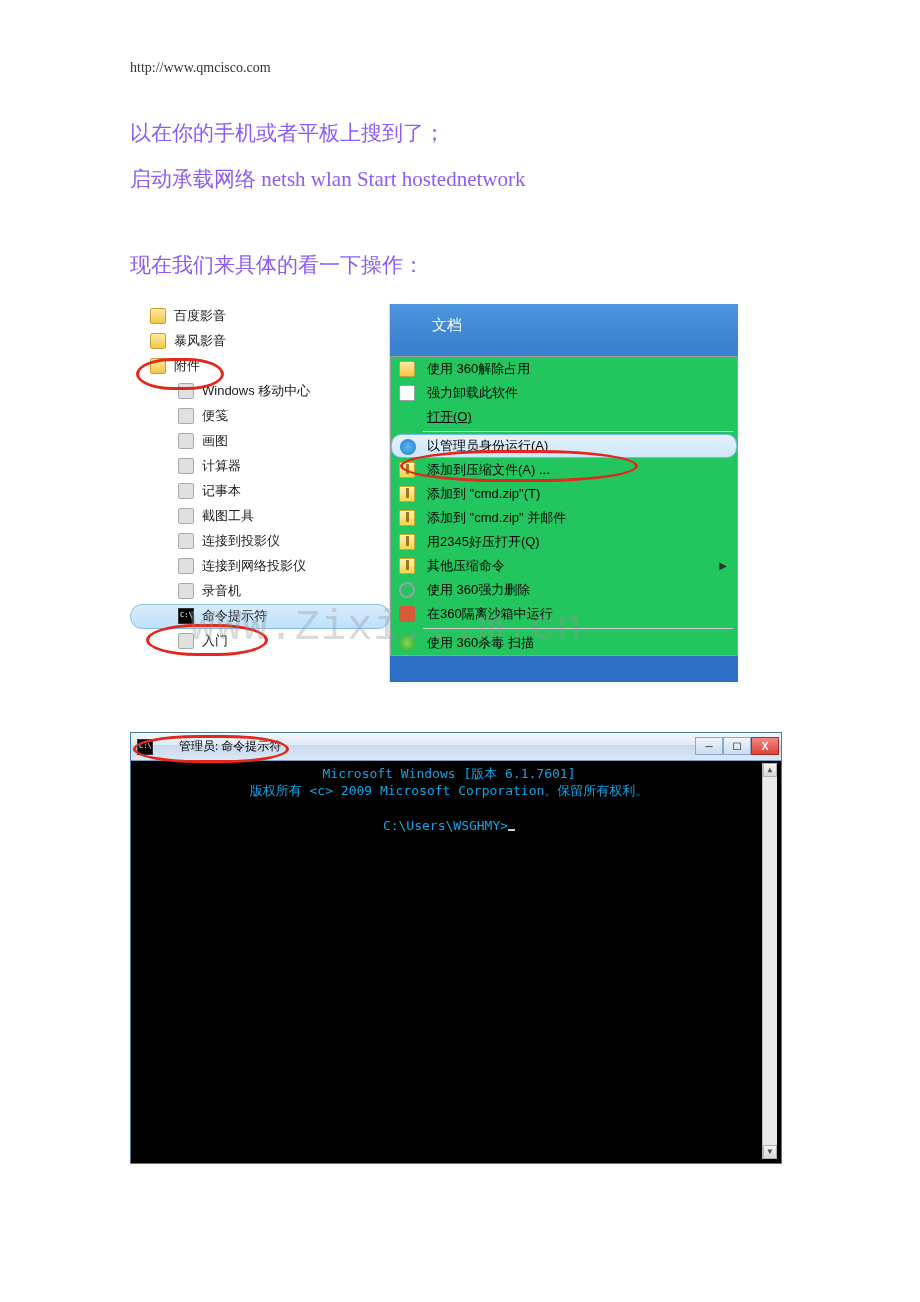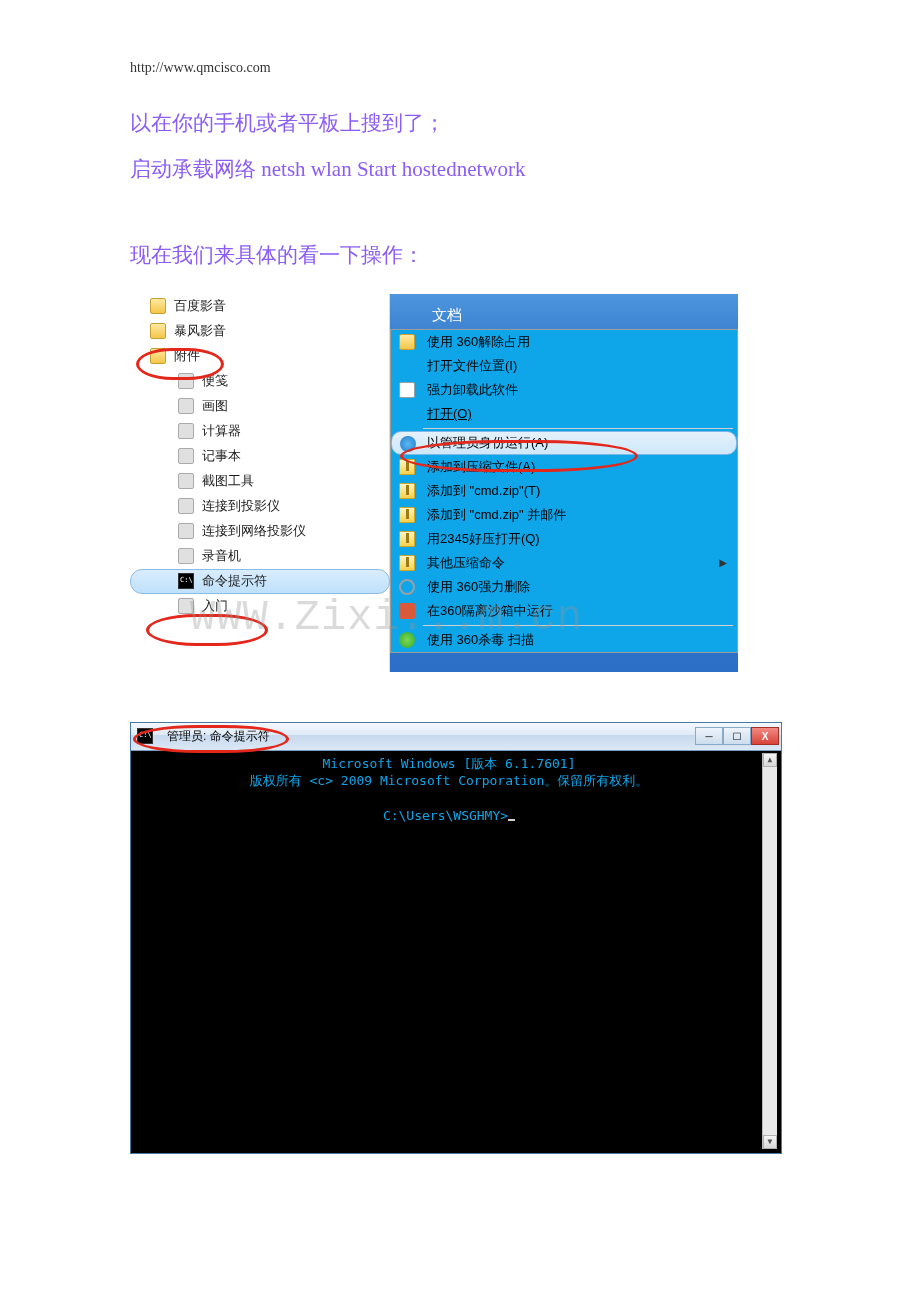--- a/index.html
+++ b/index.html
@@ -7,21 +7,21 @@
     background: #fff;
     font-family: "SimSun", "宋体", serif;
     width: 920px;
   }
   .page {
     padding: 60px 130px 40px 130px;
   }
   .header-url {
     font-size: 14px;
     color: #333;
-    margin-bottom: 28px;
+    margin-bottom: 38px;
     font-family: "SimSun", serif;
   }
   .body-text {
     font-size: 21px;
     color: #8b5cf6;
     line-height: 1.9;
     margin-bottom: 6px;
   }
   .spacer { height: 40px; }
 
@@ -83,23 +83,23 @@
     position:absolute;
     left: 260px; top: 0;
     width: 348px; height: 44px;
     background: linear-gradient(to bottom,#4e96df,#3a80cd);
     display:flex;align-items:center;color:#fff;
     font-size:15px;font-family:"Microsoft YaHei",sans-serif;
     padding-left: 42px; box-sizing:border-box;
   }
   .ctx-menu {
     position:absolute;
-    left: 260px; top:35px;
+    left: 260px; top:52px;
     width: 348px;
-    background:#0ea5e9;
+    background:#22c55e;
     border:1px solid #9c9c9c;
     box-sizing:border-box;
     font-family:"Microsoft YaHei",sans-serif;
   }
   .ctx-item{
     height:24px;display:flex;align-items:center;
     font-size:13px;color:#000;
     padding-left:36px;position:relative;
   }
   .ctx-item.hl{
@@ -130,21 +130,21 @@
     font-family:"NSimSun","SimSun",monospace;
   }
   .cmd-title{
     height:28px;
     background:linear-gradient(to bottom,#f4f8fd 0%,#dfeaf6 45%,#c7d9ed 46%,#dbe8f5 100%);
     border-bottom:1px solid #7a9cc1;
     display:flex;align-items:center;justify-content:space-between;
     padding:0 2px 0 6px;box-sizing:border-box;
     font-size:12px;font-family:"Microsoft YaHei",sans-serif;color:#000;
   }
-  .cmd-title-left{display:flex;align-items:center;gap:6px;}
+  .cmd-title-left{display:flex;align-items:flex-end;gap:18px;font-family:Liberation Serif, serif;}
   .winbtns{display:flex;gap:0;}
   .winbtn{width:28px;height:18px;display:flex;align-items:center;justify-content:center;font-size:10px;
     background:linear-gradient(to bottom,#eef4fb,#cdddee);border:1px solid #8aa9c7;box-sizing:border-box;}
   .winbtn.close{background:linear-gradient(to bottom,#f28a83,#d8443a);border:1px solid #a42f24;color:#fff;font-weight:bold;}
   .cmd-body{
     position:absolute;left:4px;right:18px;top:30px;bottom:4px;
     background:#000;color:#0ea5e9;
     font-size:13px;line-height:1.35;
     padding:2px 4px;white-space:pre;
     overflow:hidden;
@@ -181,20 +181,24 @@
           <span class="folder-icon"></span>
           <span>暴风影音</span>
         </div>
       <div class="sp-item">
           <span class="folder-icon"></span>
           <span>附件</span>
         </div>
 
       <div class="sp-item indent">
           <span class="app-generic"></span>
+          <span>Windows 移动中心</span>
+        </div>
+      <div class="sp-item indent">
+          <span class="app-generic"></span>
           <span>便笺</span>
         </div>
       <div class="sp-item indent">
           <span class="app-generic"></span>
           <span>画图</span>
         </div>
       <div class="sp-item indent">
           <span class="app-generic"></span>
           <span>计算器</span>
         </div>
@@ -232,23 +236,20 @@
     <div class="circle" style="left:16px;top:320px;width:116px;height:26px;border-radius:50%/60%;"></div>
 
     <div class="ctx-header">
         <span>文档</span>
       </div>
 
     <div class="ctx-menu">
       <div class="ctx-item">
           <span class="ci-icon folder-icon"></span>
           <span>使用 360解除占用</span>
-        </div>
-      <div class="ctx-item">
-          <span>打开文件位置(I)</span>
         </div>
       <div class="ctx-item">
           <span class="ci-icon trash-icon"></span>
           <span>强力卸载此软件</span>
         </div>
       <div class="ctx-item" style="text-decoration:underline;">
           <span>打开(O)</span>
         </div>
       <div class="ctx-sep"></div>
       <div class="ctx-item hl">

